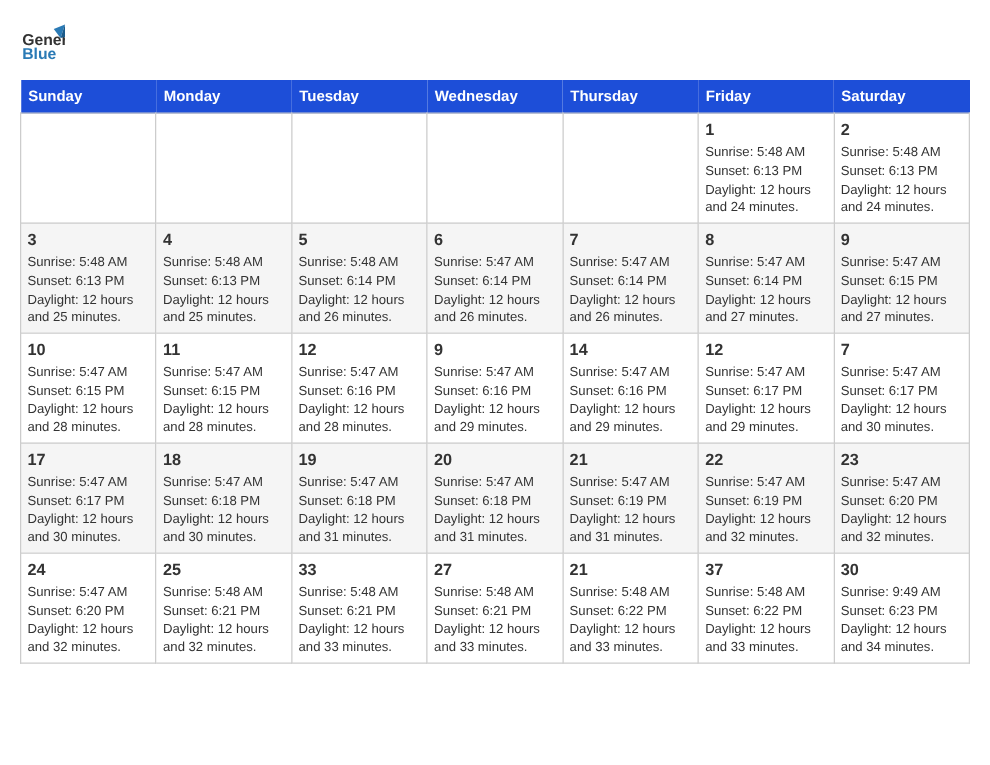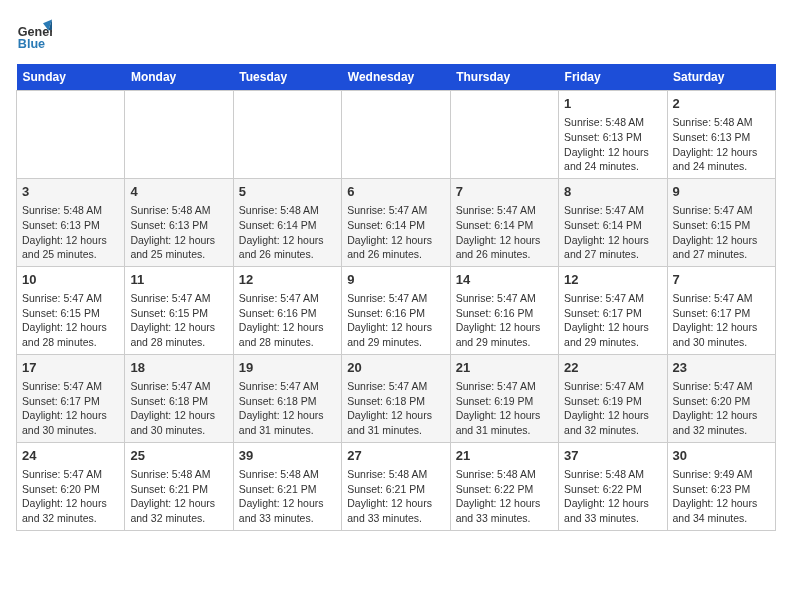--- a/index.html
+++ b/index.html
@@ -264,21 +264,21 @@
           <div class="cell-text">Sunset: 6:20 PM</div>
           <div class="cell-text">Daylight: 12 hours and 32 minutes.</div>
         </td>
         <td>
           <span class="day-num">25</span>
           <div class="cell-text">Sunrise: 5:48 AM</div>
           <div class="cell-text">Sunset: 6:21 PM</div>
           <div class="cell-text">Daylight: 12 hours and 32 minutes.</div>
         </td>
         <td>
-          <span class="day-num">39</span>
+          <span class="day-num">33</span>
           <div class="cell-text">Sunrise: 5:48 AM</div>
           <div class="cell-text">Sunset: 6:21 PM</div>
           <div class="cell-text">Daylight: 12 hours and 33 minutes.</div>
         </td>
         <td>
           <span class="day-num">27</span>
           <div class="cell-text">Sunrise: 5:48 AM</div>
           <div class="cell-text">Sunset: 6:21 PM</div>
           <div class="cell-text">Daylight: 12 hours and 33 minutes.</div>
         </td>

